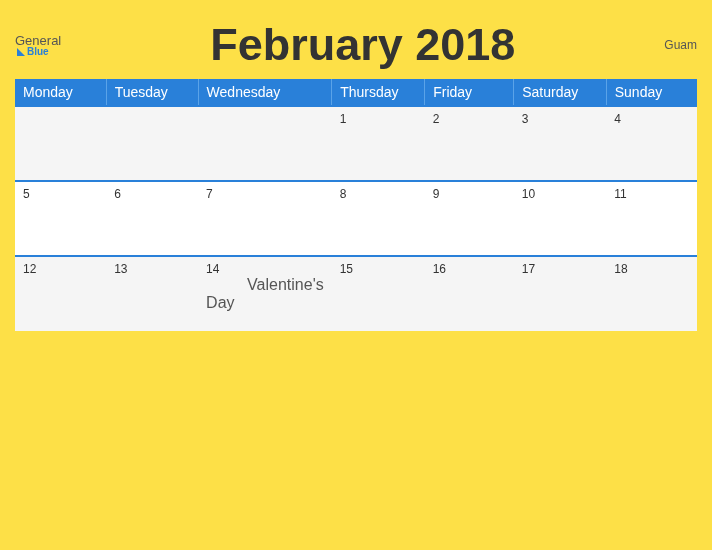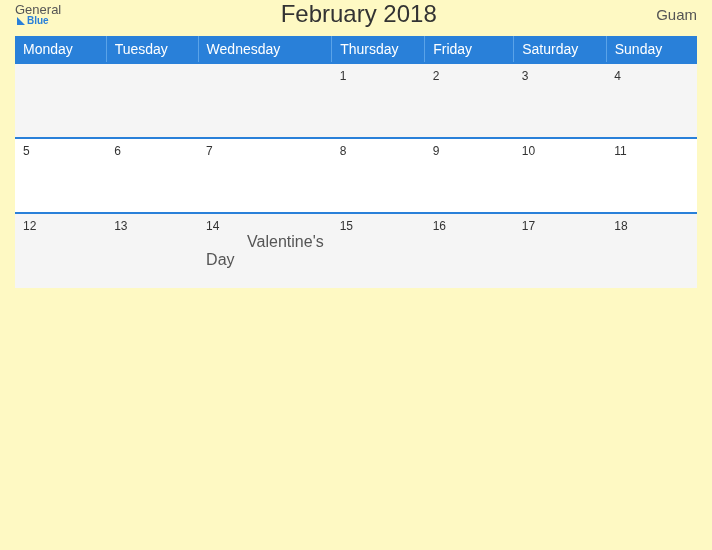--- a/index.html
+++ b/index.html
@@ -6,22 +6,22 @@
     body {
       width: 712px;
       height: 550px;
       font-family: Arial, Helvetica, sans-serif;
       background: #fff;
       overflow: hidden;
     }
     .page {
       width: 712px;
       height: 550px;
-      background: #fef9c3;
-      padding: 0 15px;
+      background: #fde047;
+      padding: 19px 15px;
     }
     .header {
       display: flex;
       align-items: center;
       justify-content: space-between;
       margin-bottom: 8px;
     }
     .logo {
       display: flex;
       flex-direction: column;
@@ -45,27 +45,27 @@
     .logo-triangle {
       width: 0;
       height: 0;
       border-left: 8px solid #2980d9;
       border-top: 8px solid transparent;
       border-bottom: 0px solid transparent;
       margin-right: 2px;
       margin-left: 2px;
     }
     .title {
-      font-size: 24px;
-      font-weight: normal;
+      font-size: 45px;
+      font-weight: bold;
       color: #333;
       letter-spacing: 0px;
     }
     .country {
-      font-size: 15px;
+      font-size: 12px;
       color: #555;
       text-align: left;
     }
     .calendar {
       width: 100%;
       border-collapse: collapse;
     }
     .calendar thead tr {
       background: #2980d9;
     }

